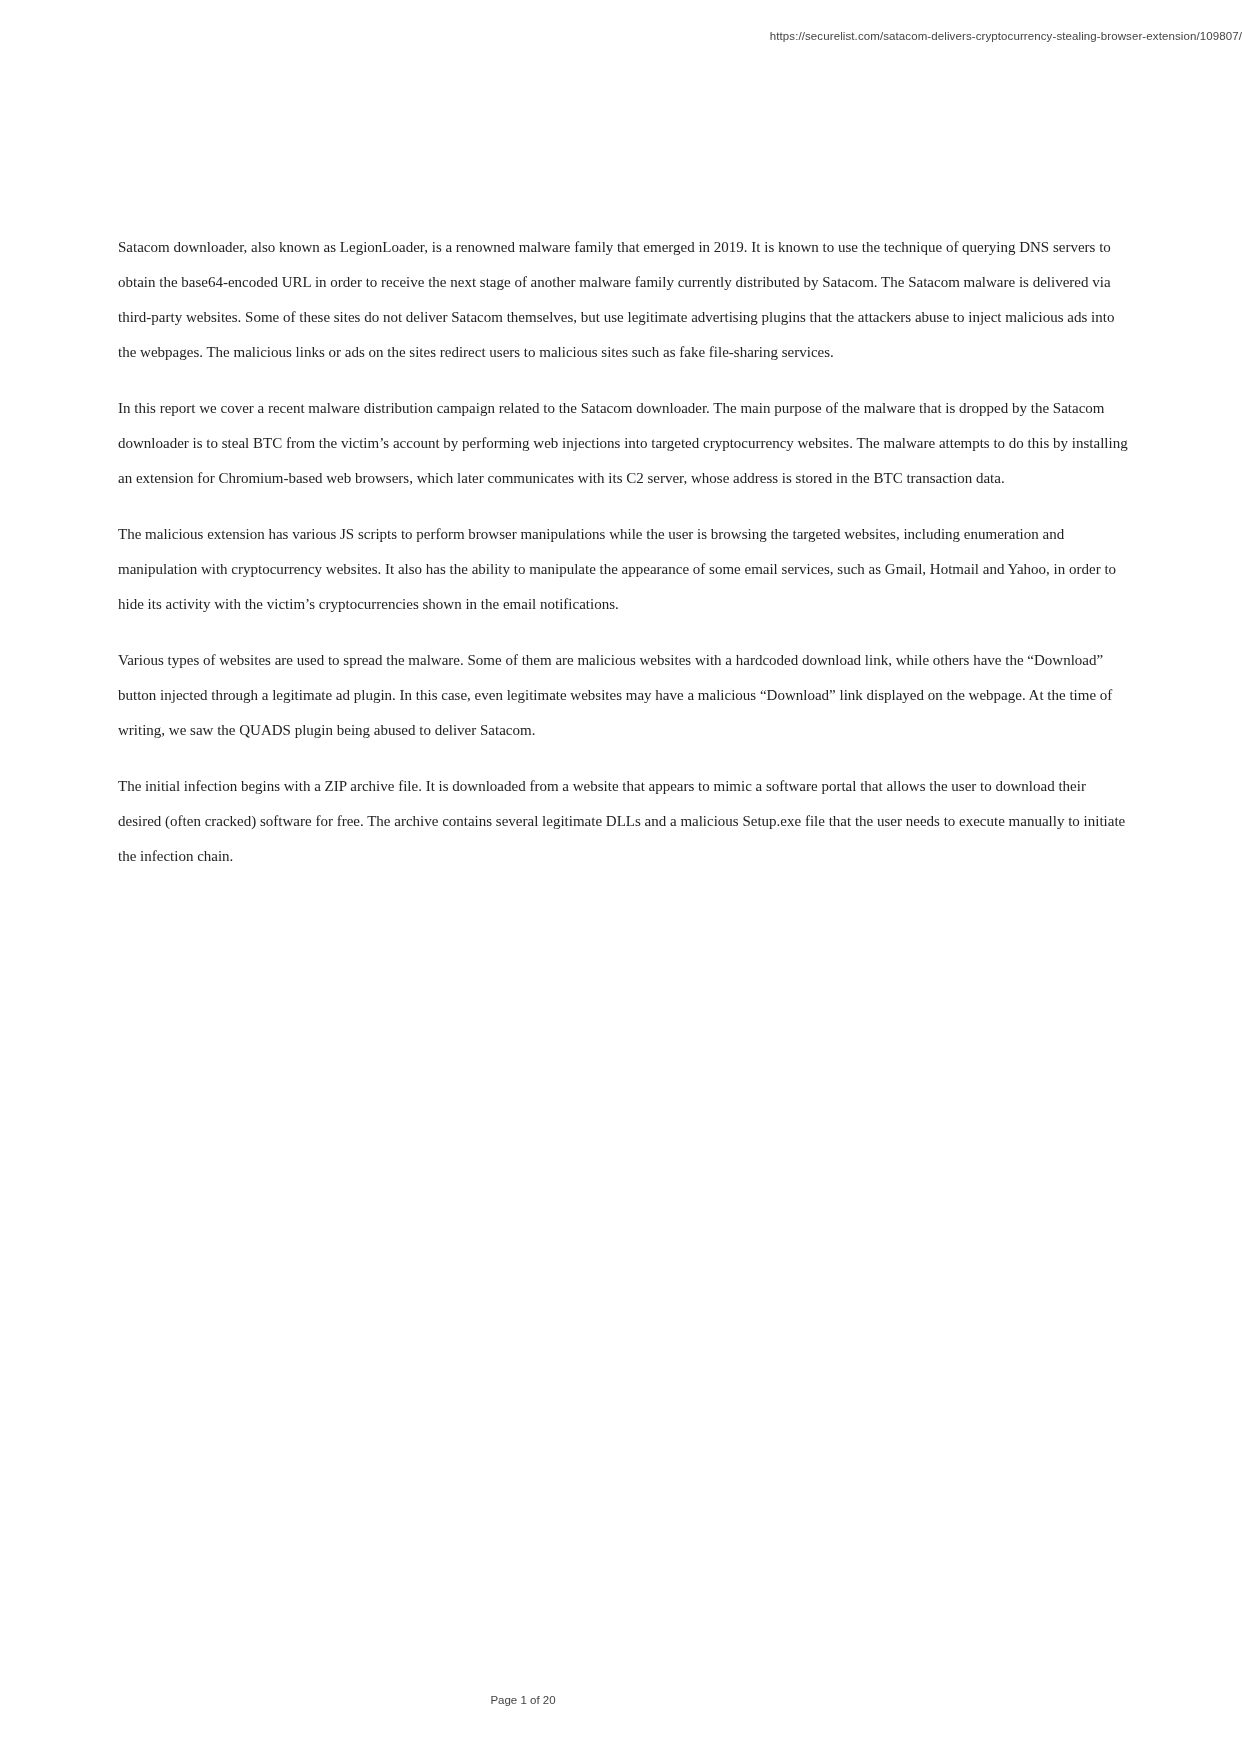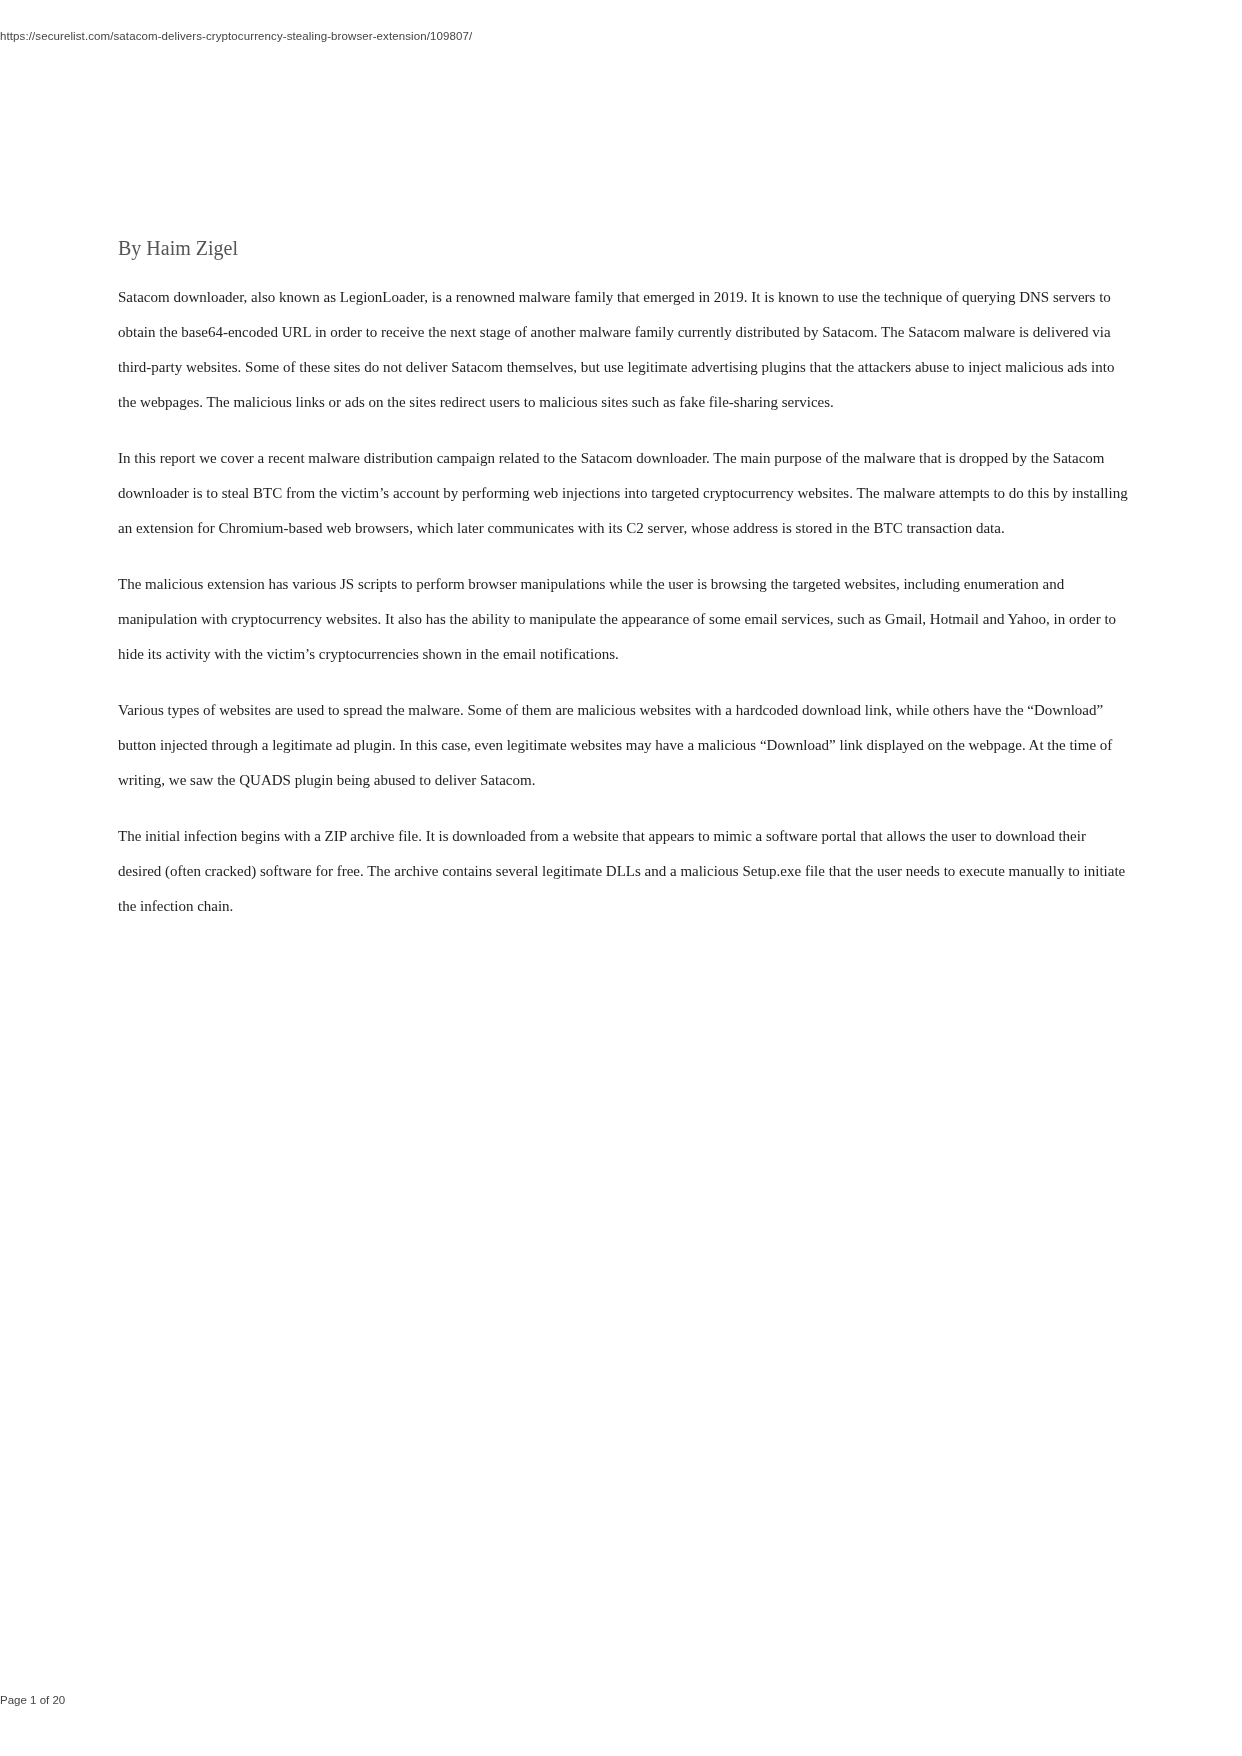--- a/index.html
+++ b/index.html
@@ -11,21 +11,21 @@
       width: 1242px;
       height: 1756px;
       position: relative;
       overflow: hidden;
     }
     .page-header {
       position: absolute;
       top: 30px;
       left: 0;
       width: 1242px;
-      text-align: left;
+      text-align: right;
       font-family: "Liberation Sans", "DejaVu Sans", sans-serif;
       font-size: 11.5px;
       color: #444444;
       letter-spacing: 0.1px;
     }
     .article {
       position: absolute;
       top: 212px;
       left: 118px;
       width: 1010px;
@@ -58,32 +58,32 @@
       margin: 0 0 21px 0;
       font-size: 15px;
       line-height: 35px;
       color: #222222;
     }
     .page-footer {
       position: absolute;
       top: 1694px;
       left: 0;
       width: 1046px;
+      text-align: center;
       font-family: "Liberation Sans", "DejaVu Sans", sans-serif;
       font-size: 11.5px;
       color: #444444;
     }
   </style>
 </head>
 <body>
 
 <div class="page-header">https://securelist.com/satacom-delivers-cryptocurrency-stealing-browser-extension/109807/</div>
 
 <div class="article">
-  <div class="byline">By Haim Zigel</div>
   <div class="body-text">
     <p>Satacom downloader, also known as LegionLoader, is a renowned malware family that emerged in 2019. It is known to use the technique of querying DNS servers to obtain the base64-encoded URL in order to receive the next stage of another malware family currently distributed by Satacom. The Satacom malware is delivered via third-party websites. Some of these sites do not deliver Satacom themselves, but use legitimate advertising plugins that the attackers abuse to inject malicious ads into the webpages. The malicious links or ads on the sites redirect users to malicious sites such as fake file-sharing services.</p>
     <p>In this report we cover a recent malware distribution campaign related to the Satacom downloader. The main purpose of the malware that is dropped by the Satacom downloader is to steal BTC from the victim’s account by performing web injections into targeted cryptocurrency websites. The malware attempts to do this by installing an extension for Chromium-based web browsers, which later communicates with its C2 server, whose address is stored in the BTC transaction data.</p>
     <p>The malicious extension has various JS scripts to perform browser manipulations while the user is browsing the targeted websites, including enumeration and manipulation with cryptocurrency websites. It also has the ability to manipulate the appearance of some email services, such as Gmail, Hotmail and Yahoo, in order to hide its activity with the victim’s cryptocurrencies shown in the email notifications.</p>
     <p>Various types of websites are used to spread the malware. Some of them are malicious websites with a hardcoded download link, while others have the “Download” button injected through a legitimate ad plugin. In this case, even legitimate websites may have a malicious “Download” link displayed on the webpage. At the time of writing, we saw the QUADS plugin being abused to deliver Satacom.</p>
     <p>The initial infection begins with a ZIP archive file. It is downloaded from a website that appears to mimic a software portal that allows the user to download their desired (often cracked) software for free. The archive contains several legitimate DLLs and a malicious Setup.exe file that the user needs to execute manually to initiate the infection chain.</p>
   </div>
 </div>
 
 <div class="page-footer">Page 1 of 20</div>

